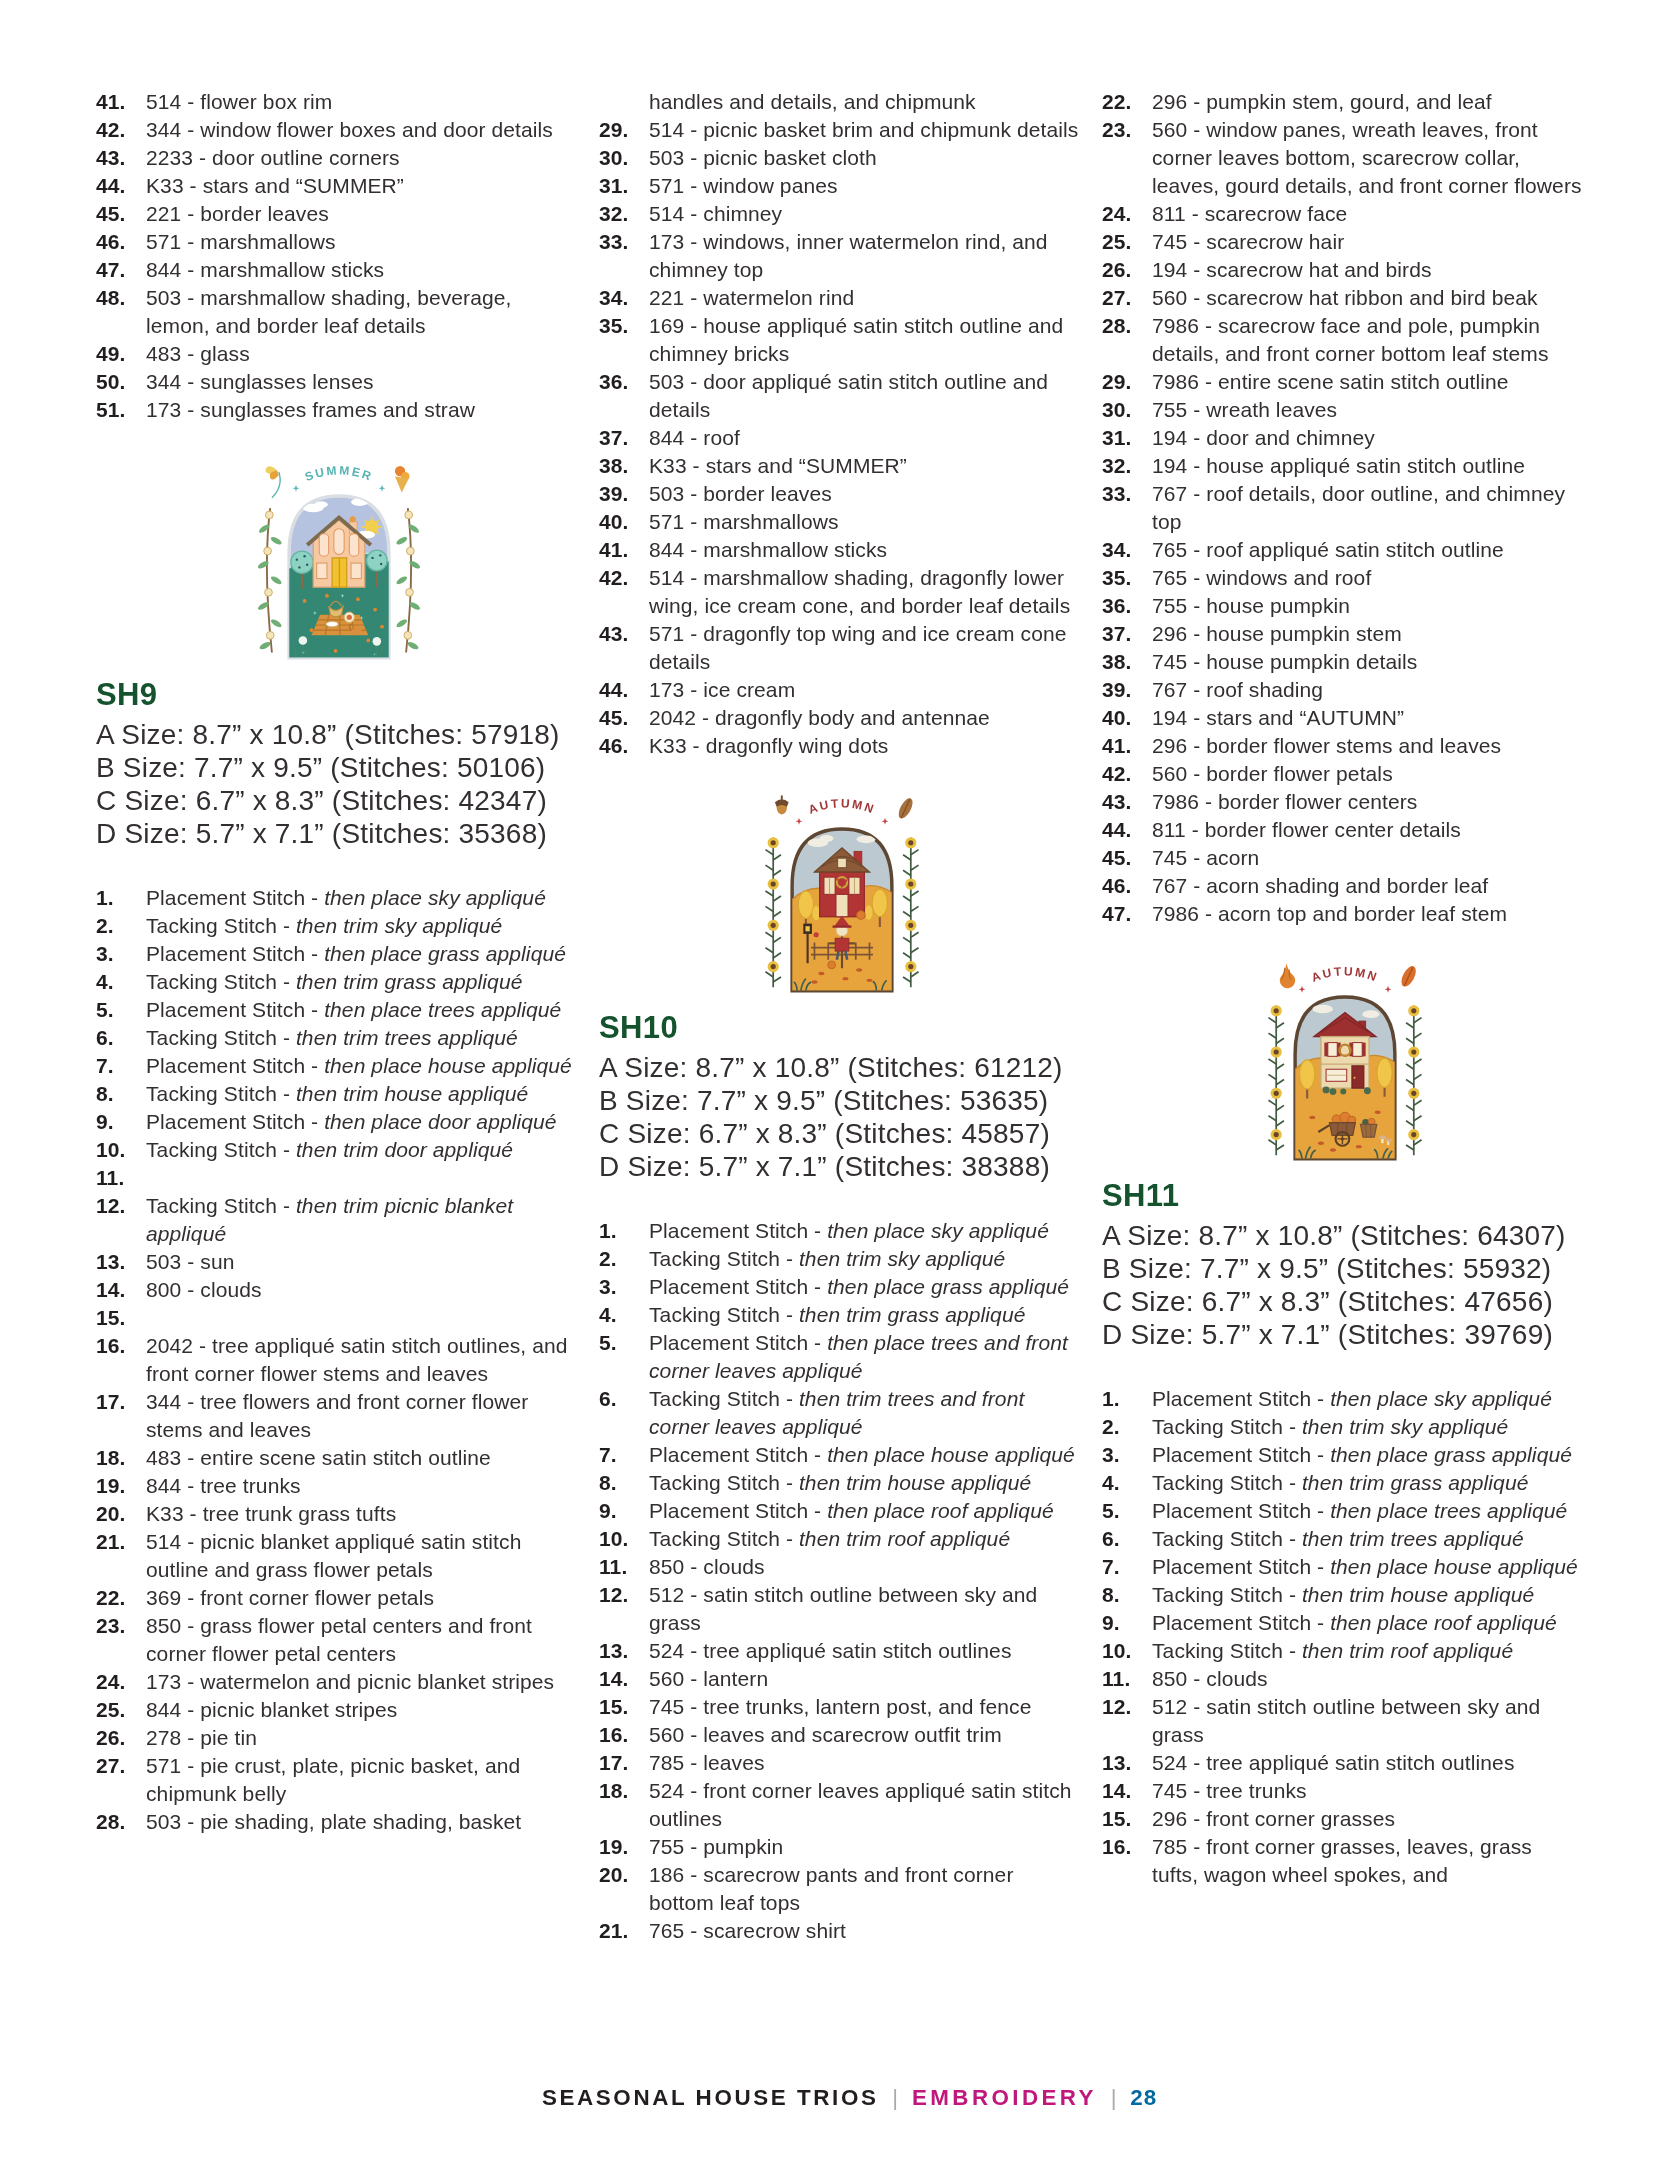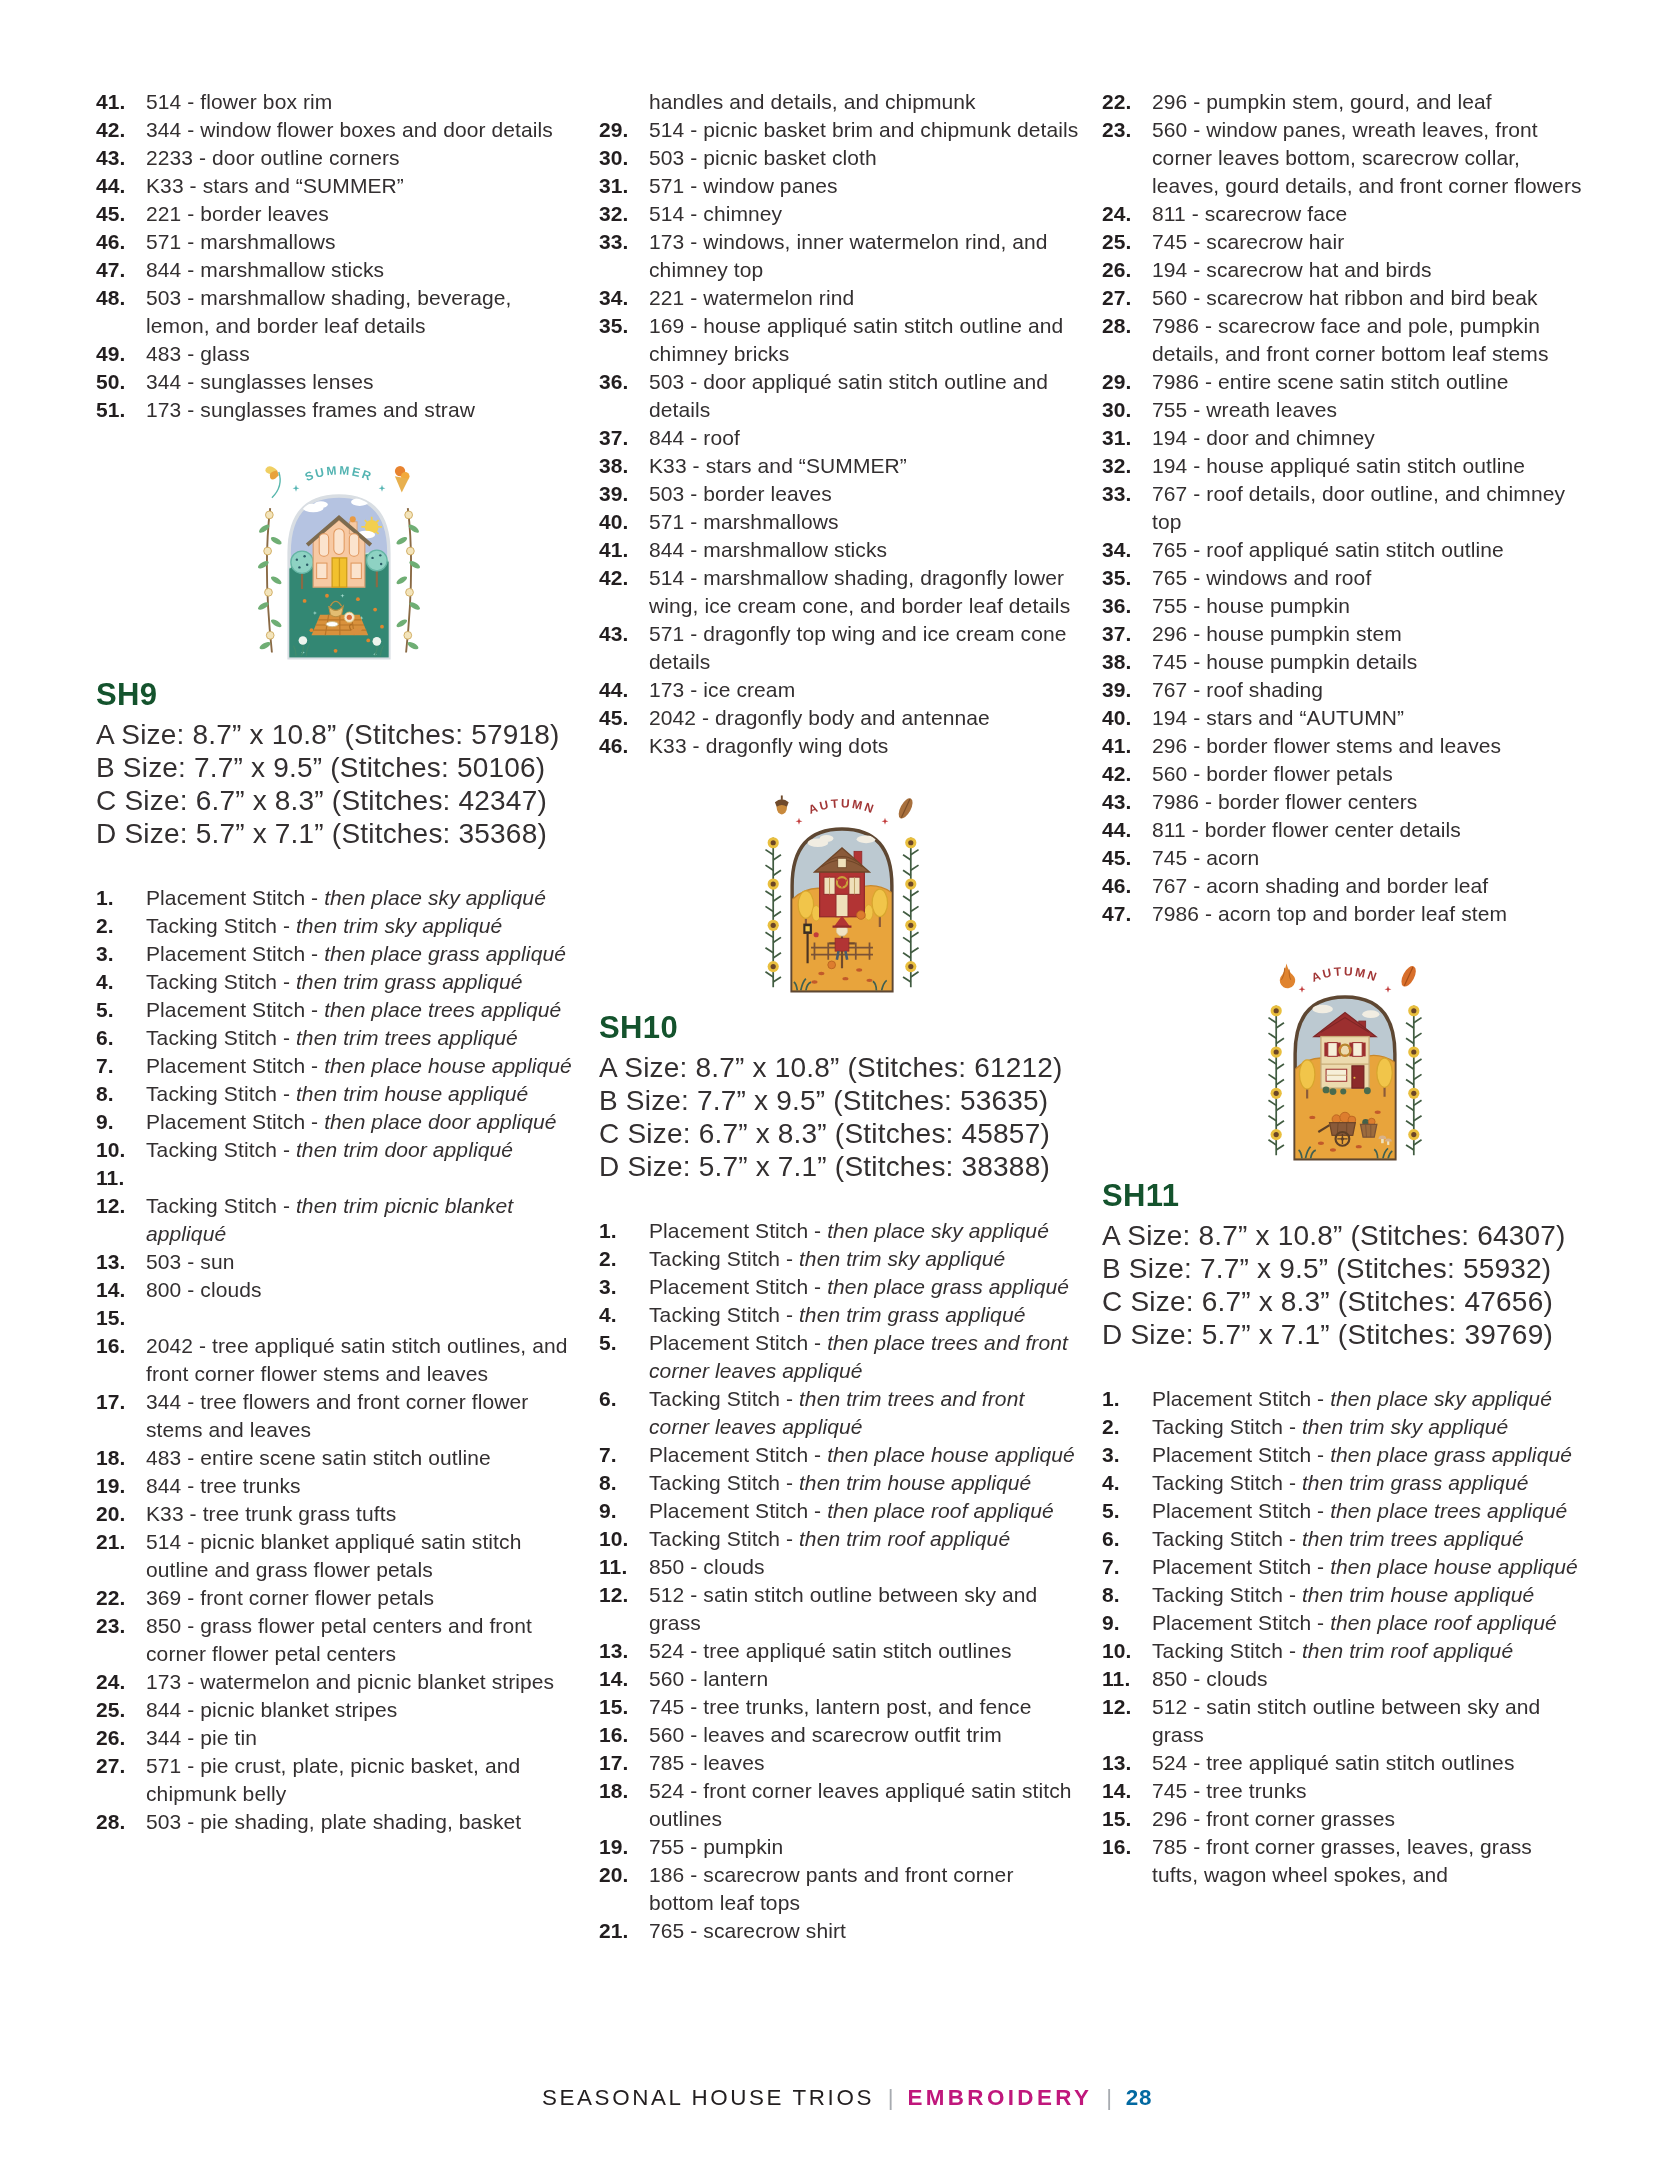--- a/index.html
+++ b/index.html
@@ -16,21 +16,21 @@
   .t i{font-style:italic;}
   .figure{display:flex;justify-content:center;margin:26px 0 8.6px;}
   #col1 .figure{margin-top:29px;}
   .design-code{font-size:31px;font-weight:700;letter-spacing:0.4px;color:#14532d;margin:3.4px 0 5.2px;}
   .size-line{font-size:28px;line-height:33px;letter-spacing:0.2px;}
   .steps{margin-top:34px;}
   .footer{
     position:absolute;left:542px;top:2085px;white-space:nowrap;
     font-size:22.4px;letter-spacing:2.2px;
   }
-  .f-series{font-weight:400;color:#221e1f;letter-spacing:2.6px;}
+  .f-series{font-weight:700;color:#221e1f;letter-spacing:2.6px;}
   .f-sep{color:#a7abb0;font-weight:300;padding:0 13.8px;letter-spacing:0;}
   .f-cat{color:#c0177c;font-weight:600;letter-spacing:3.4px;}
   .f-page{font-weight:700;color:#0369a1;letter-spacing:0.9px;}
   svg{display:block;}
 </style>
 </head>
 <body>
 
 <div class="col" id="col1">
 
@@ -365,21 +365,21 @@
         <span class="t"><span>173 - watermelon and picnic blanket stripes</span><i></i></span>
       </div>
 
       <div class="item">
         <span class="n">25.</span>
         <span class="t"><span>844 - picnic blanket stripes</span><i></i></span>
       </div>
 
       <div class="item">
         <span class="n">26.</span>
-        <span class="t"><span>344 - pie tin</span><i></i></span>
+        <span class="t"><span>278 - pie tin</span><i></i></span>
       </div>
 
       <div class="item">
         <span class="n">27.</span>
         <span class="t"><span>571 - pie crust, plate, picnic basket, and chipmunk belly</span><i></i></span>
       </div>
 
       <div class="item">
         <span class="n">28.</span>
         <span class="t"><span>503 - pie shading, plate shading, basket</span><i></i></span>

